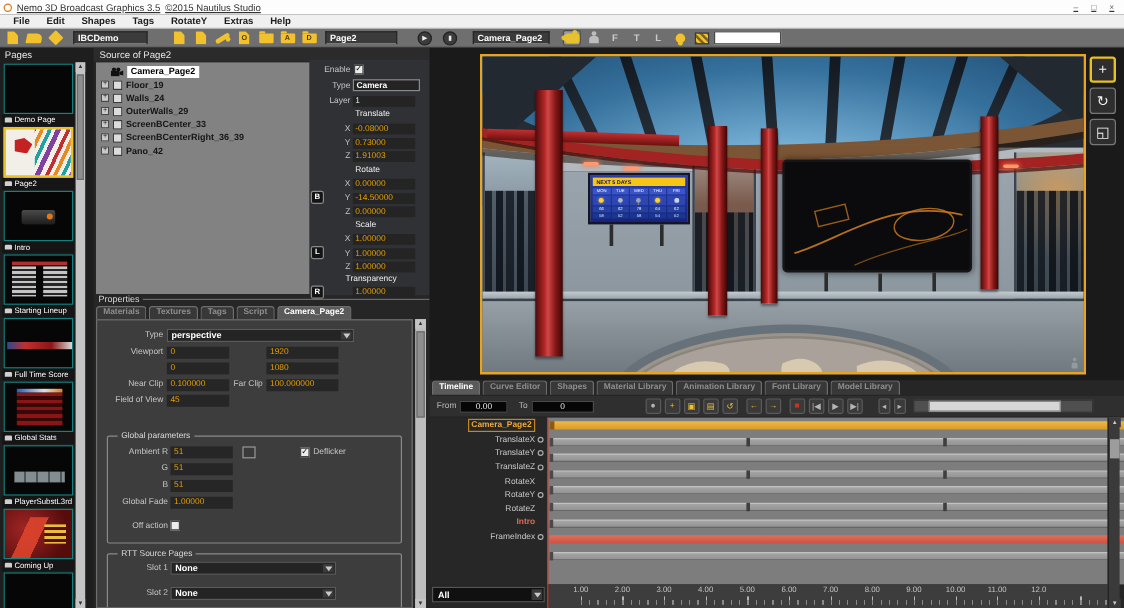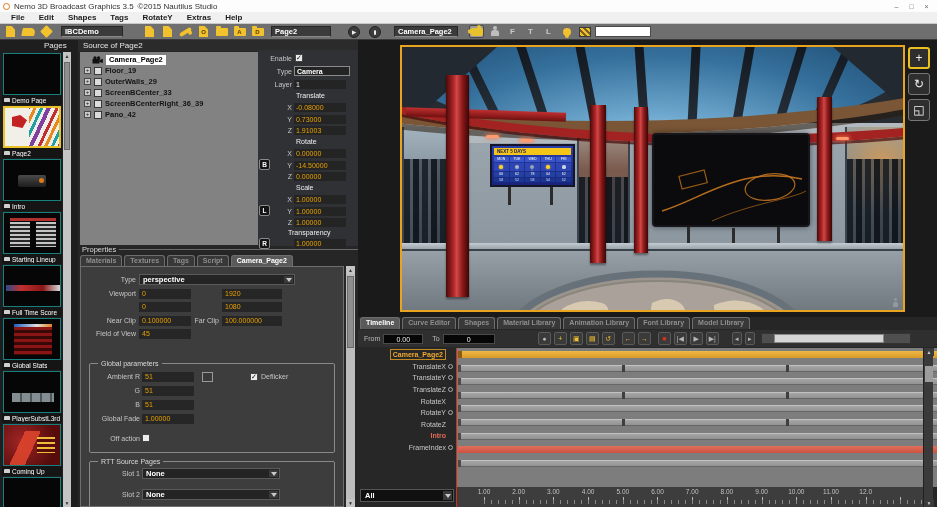--- a/index.html
+++ b/index.html
@@ -2,21 +2,21 @@
 <html><head>
 <meta charset="utf-8">
 <style>
   *{box-sizing:border-box;margin:0;padding:0;}
   html,body{width:937px;height:507px;overflow:hidden;background:#262626;}
   body{font-family:"Liberation Sans",sans-serif;-webkit-font-smoothing:antialiased;}
   #app{position:relative;width:937px;height:507px;background:#262626;overflow:hidden;font-size:8px;color:#ddd;}
   .abs{position:absolute;}
 
   
-  #titlebar{left:0;top:0;width:937px;height:12px;background:#fdfdfd;display:flex;align-items:center;gap:4px;padding:0 3px;color:#333;font-size:8px;}
+  #titlebar{left:0;top:0;width:937px;height:12px;background:#fdfdfd;display:flex;align-items:center;gap:4px;padding:0 3px;color:#333;font-size:8px;text-decoration:underline;}
   #app-icon{width:7px;height:7px;border:1.5px solid #e07818;border-radius:50%;background:#fff;}
   #win-controls{margin-left:auto;display:flex;}
   #win-controls span{width:15px;text-align:center;color:#666;font-size:7px;line-height:11px;}
   #menubar{left:0;top:12px;width:937px;height:12px;background:#f0f0f0;border-bottom:1px solid #c9c9c9;display:flex;align-items:center;padding-left:4px;}
   #menubar span{padding:0 7px;font-size:8px;font-weight:bold;color:#1c1c1c;line-height:11px;}
   #maintoolbar{left:0;top:24px;width:937px;height:16px;background:#6f6f6f;border-bottom:1px solid #3a3a3a;display:flex;align-items:center;gap:3px;padding-left:3px;}
   .tbtn{width:15px;height:13px;display:flex;align-items:center;justify-content:center;position:relative;flex:none;}
   .tbtn.pressed{background:#9a9a9a;border:1px solid #4a4a4a;border-radius:2px;}
   .tfield{height:11px;background:#3b3b3b;border:1px solid #272727;border-bottom-color:#8a8a8a;color:#fff;font-weight:bold;font-size:7.5px;line-height:9px;padding:0 3px;flex:none;}
   .i-doc{width:9px;height:11px;background:#f2c12e;clip-path:polygon(0 0,62% 0,100% 32%,100% 100%,0 100%);}
@@ -34,21 +34,21 @@
   .i-person{width:10px;height:11px;position:relative;}
   .i-person::before{content:"";position:absolute;left:3px;top:0;width:4px;height:4px;border-radius:50%;background:#bdbdbd;}
   .i-person::after{content:"";position:absolute;left:1px;top:4px;width:8px;height:6px;border-radius:3px 3px 0 0;background:#bdbdbd;}
   .i-letter{color:#c9c9c9;font-size:8px;font-weight:bold;}
   .i-lamp{width:8px;height:8px;border-radius:50%;background:#f2c12e;box-shadow:0 4px 0 -2px #f2c12e;}
   .i-grid{width:12px;height:10px;background-image:linear-gradient(45deg,#f2c12e 25%,#7a6420 25% 50%,#f2c12e 50% 75%,#7a6420 75%);background-size:6px 6px;border:1px solid #3a3a3a;}
   .tb-search{width:56px;height:11px;border:1px solid #4a4a4a;background:#fff;font-size:7px;flex:none;}
 
   
   #pages-panel{left:0;top:40px;width:78px;height:467px;background:#1e1e1e;}
-  #pages-header{height:11px;color:#e6e6e6;font-size:8px;padding:1px 0 0 4px;margin-left:40px;}
+  #pages-header{height:11px;color:#e6e6e6;font-size:8px;padding:1px 0 0 4px;}
   #pages-list{position:absolute;left:1px;top:12px;width:62px;bottom:0;overflow:hidden;}
   .page-item{width:60px;margin:0 auto;}
   .thumb{width:58px;height:42px;background:#060606;border:1px solid #15807d;margin:1px auto 0;position:relative;overflow:hidden;}
   .thumb.selected{border:2px solid #e8c226;}
   .page-lbl-bar{height:10px;background:#151515;display:flex;align-items:center;gap:2px;padding:0 2px;}
   .pg-ico{width:6px;height:4px;background:#cfcfcf;border-radius:1px 1px 0 0;flex:none;}
   .pg-lbl{color:#fff;font-size:6.5px;white-space:nowrap;overflow:hidden;}
   .t-ibc{background:#f2efe8;}
   .t-ibc .th-art{position:absolute;right:-6px;top:-5px;width:36px;height:52px;background:repeating-linear-gradient(115deg,#c03030 0 3px,#f2efe8 3px 6px,#e88820 6px 9px,#f2efe8 9px 12px,#20a0a0 12px 15px,#f2efe8 15px 18px,#8040a0 18px 22px,#f2efe8 22px 26px);}
   .t-ibc::after{content:"";position:absolute;left:7px;top:7px;width:15px;height:13px;background:#c42222;clip-path:polygon(0 15%,55% 0,100% 40%,70% 100%,0 85%);}
@@ -393,20 +393,25 @@
       <span class="root-lbl">Camera_Page2</span>
     </div>
     <div>
 
         <div class="tree-row">
           <span class="expander"></span>
           <span class="cbx"></span>
           <span class="tree-lbl">Floor_19</span>
         </div>
 
+        <div class="tree-row">
+          <span class="expander"></span>
+          <span class="cbx"></span>
+          <span class="tree-lbl">Walls_24</span>
+        </div>
 
         <div class="tree-row">
           <span class="expander"></span>
           <span class="cbx"></span>
           <span class="tree-lbl">OuterWalls_29</span>
         </div>
 
         <div class="tree-row">
           <span class="expander"></span>
           <span class="cbx"></span>

